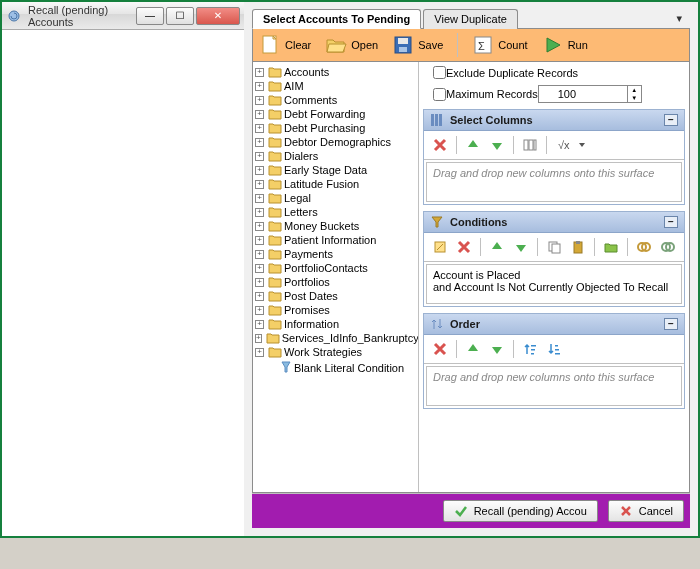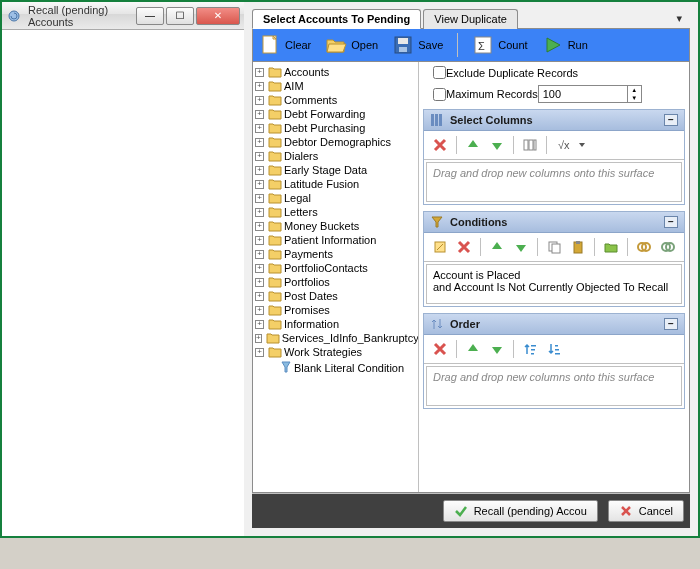--- a/index.html
+++ b/index.html
@@ -11,50 +11,50 @@
 .win-controls { display: flex; gap: 2px; }
 .win-btn { width: 28px; height: 18px; border: 1px solid #888; border-radius: 2px; display: flex; align-items: center; justify-content: center; font-size: 10px; cursor: pointer; }
 .win-btn.min { background: linear-gradient(to bottom,#fcfcfc,#e0e0e0); }
 .win-btn.max { background: linear-gradient(to bottom,#fcfcfc,#e0e0e0); }
 .win-btn.close { background: linear-gradient(to bottom,#f28d86,#d9574d); color: #fff; width: 44px; }
 .content { flex: 1; padding: 6px 8px 8px 8px; display: flex; flex-direction: column; background: #f0f0f0; }
 .tabs { display: flex; gap: 2px; margin-bottom: 0; position: relative; top: 1px; }
 .tab { padding: 3px 10px; border: 1px solid #8c8c8c; border-bottom: none; background: #e8e8e8; border-radius: 3px 3px 0 0; cursor: pointer; }
 .tab.active { background: #fff; border-bottom: 1px solid #fff; font-weight: bold; z-index: 2; }
 .tabs-right { margin-left: auto; padding: 3px 8px; color: #333; cursor: pointer; }
-.toolbar { background: #3b82f6; border: 1px solid #8c8c8c; padding: 4px 6px; display: flex; gap: 14px; align-items: center; }
+.toolbar { background: #fdba74; border: 1px solid #8c8c8c; padding: 4px 6px; display: flex; gap: 14px; align-items: center; }
 .tb-item { display: flex; align-items: center; gap: 4px; cursor: pointer; }
 .tb-icon { width: 22px; height: 22px; display: flex; align-items: center; justify-content: center; }
 .main { flex: 1; display: flex; border: 1px solid #8c8c8c; border-top: none; background: #fff; overflow: hidden; }
 .tree { width: 166px; border-right: 1px solid #c0c0c0; overflow-y: auto; padding: 3px 2px; background: #fff; }
 .tree-item { display: flex; align-items: center; gap: 2px; padding: 1px 0; white-space: nowrap; cursor: pointer; }
 .tree-exp { width: 9px; height: 9px; border: 1px solid #888; display: flex; align-items: center; justify-content: center; font-size: 8px; line-height: 1; cursor: pointer; margin-right: 2px; color: #555; }
 .tree-line { width: 9px; height: 9px; margin-right: 2px; display: flex; align-items: center; }
 .tree-folder { width: 14px; height: 12px; display: inline-block; }
 .tree-doc { width: 12px; height: 14px; display: inline-block; }
 .right-panel { flex: 1; display: flex; flex-direction: column; overflow-y: auto; padding: 4px; gap: 6px; }
 .opt-row { display: flex; align-items: center; gap: 0; padding-left: 10px; }
 .opt-row input[type=checkbox] { width: 13px; height: 13px; }
-.num-input { width: 90px; height: 18px; border: 1px solid #888; padding: 0 4px; display: flex; align-items: center; background: #fff; }
+.num-input { width: 90px; height: 18px; border: 1px solid #888; padding: 0 19px; display: flex; align-items: center; background: #fff; }
 .spinner { width: 14px; height: 18px; border: 1px solid #888; border-left: none; display: flex; flex-direction: column; }
 .spinner div { flex: 1; display: flex; align-items: center; justify-content: center; font-size: 6px; cursor: pointer; }
 .panel { border: 1px solid #9cb2d1; background: #fff; display: flex; flex-direction: column; }
 .panel-header { background: linear-gradient(to bottom,#c9d8ef,#a7bdde); border-bottom: 1px solid #8ca5c9; padding: 3px 6px; display: flex; align-items: center; gap: 6px; font-weight: bold; color: #1a1a1a; }
 .panel-header .ph-icon { width: 14px; height: 14px; display: flex; align-items: center; justify-content: center; }
 .panel-header .collapse { margin-left: auto; width: 14px; height: 12px; border: 1px solid #6a85aa; background: #e8eef7; display: flex; align-items: center; justify-content: center; font-size: 10px; cursor: pointer; line-height: 1; }
 .panel-toolbar { padding: 4px 6px; border-bottom: 1px solid #c0c0c0; display: flex; align-items: center; gap: 4px; }
 .p-btn { width: 20px; height: 20px; border: 1px solid transparent; display: flex; align-items: center; justify-content: center; cursor: pointer; }
 .sep { width: 1px; height: 18px; background: #c0c0c0; margin: 0 2px; }
 .panel-body { flex: 1; padding: 4px 6px; min-height: 40px; border: 1px solid #c0c0c0; margin: 2px; }
 .placeholder { color: #888; font-style: italic; }
 .cond-line { color: #000; }
 .panel.sel-cols .panel-body { height: 70px; }
 .panel.conds .panel-body { height: 92px; }
 .panel.order .panel-body { height: 52px; }
-.footer { padding: 6px; display: flex; justify-content: flex-end; gap: 10px; background: #404040; border-top: 1px solid #c0c0c0; }
+.footer { padding: 6px; display: flex; justify-content: flex-end; gap: 10px; background: #a21caf; border-top: 1px solid #c0c0c0; }
 .btn { border: 1px solid #888; background: linear-gradient(to bottom,#fdfdfd,#e4e4e4); padding: 3px 10px; display: flex; align-items: center; gap: 6px; cursor: pointer; border-radius: 2px; min-width: 140px; }
 .btn.cancel { min-width: 60px; }
 svg { display: block; }
 </style>
 </head>
 <body>
 
 <div class="window">
 
   <div class="titlebar">

